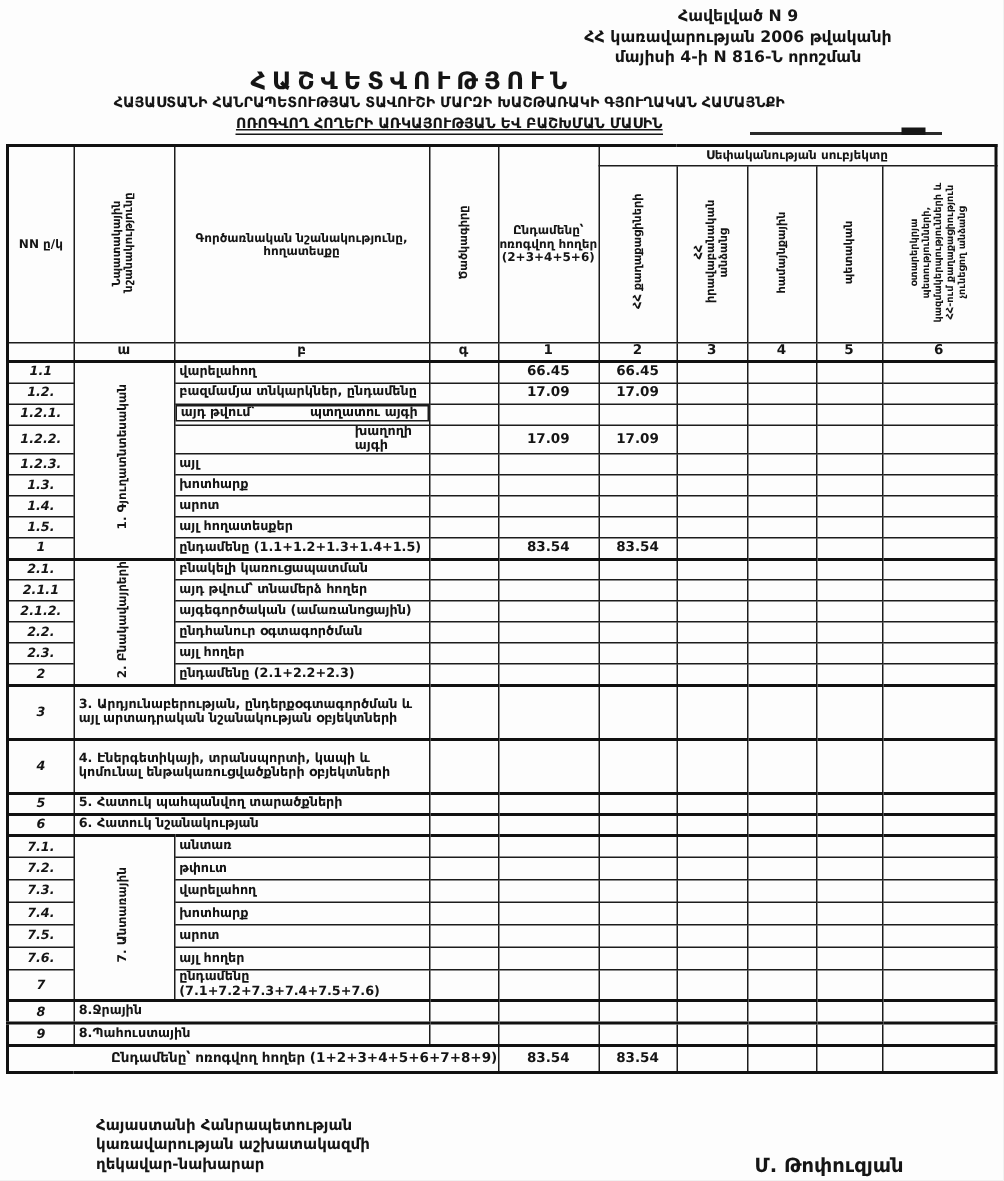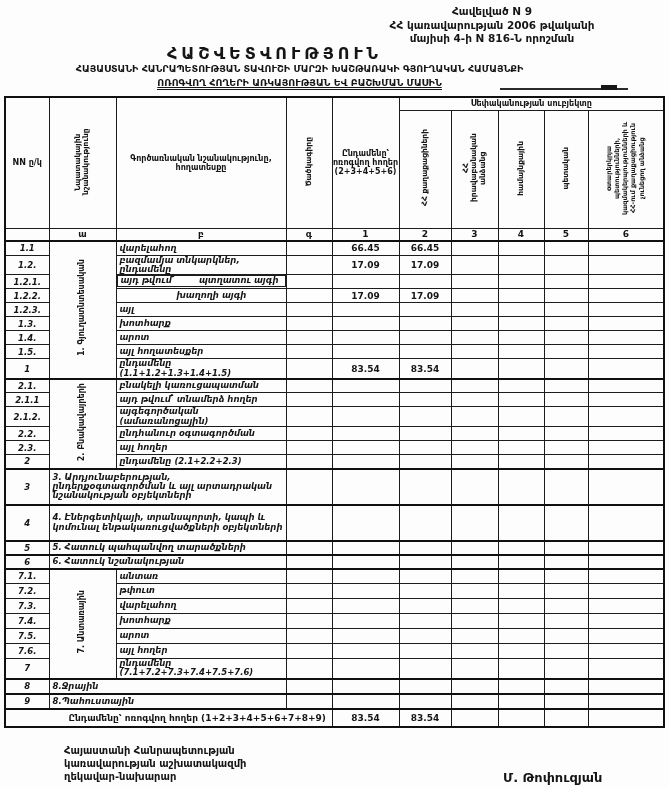--- a/index.html
+++ b/index.html
@@ -28,31 +28,31 @@
   tr.h1{height:13px;}
   tr.h2{height:118px;}
   tr.lr{height:13px;}
   tr.lr td{font-size:9px;}
   tbody tr{height:14px;}
   tbody tr.tall{height:36px;}
   tbody tr.s7{height:15px;}
   tbody tr.tot{height:18px;border-top:2px solid #111;}
   tr.sec td{border-top:2px solid #111;}
   .n{font-size:8.5px;font-style:italic;}
-  .l{font-size:8.5px;text-align:left;padding-left:3px;line-height:1.1;font-style:italic;}
+  .l{font-size:8.5px;text-align:left;padding-left:3px;line-height:1.1;}
   .v{font-size:9px;}
   .vt{display:inline-block;writing-mode:vertical-rl;transform:rotate(180deg);
       line-height:1.1;font-size:7.5px;text-align:center;}
   .vt.h100{height:100px;}
   .vt.h74{height:74px;}
   .vt.h106{height:106px;font-size:6.5px;line-height:1.25;}
   .grp .vt{font-size:8px;}
   .flex2{display:flex;justify-content:space-between;align-items:center;padding-right:6px;}
-  .ind{padding-left:60px;}
-  .totlbl{font-size:9px;text-align:center;padding-left:57px;}
+  .ind{padding-left:120px;}
+  .totlbl{font-size:9px;text-align:right;padding-left:57px;}
   
   .foot{position:absolute;top:744px;left:64px;font-size:10px;line-height:1.3;}
   .signer{position:absolute;top:770px;left:503px;font-size:13px;}
 </style>
 </head>
 <body>
 
 <div class="page">
 
   <div class="appx">

